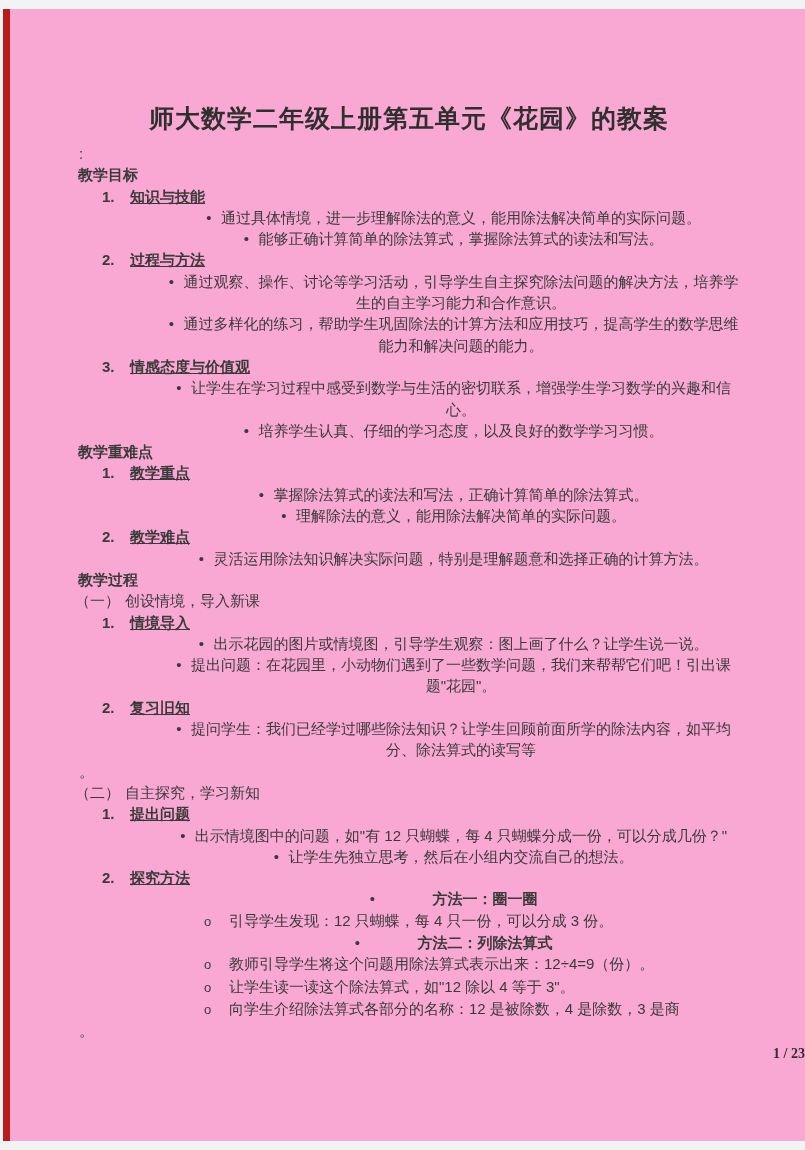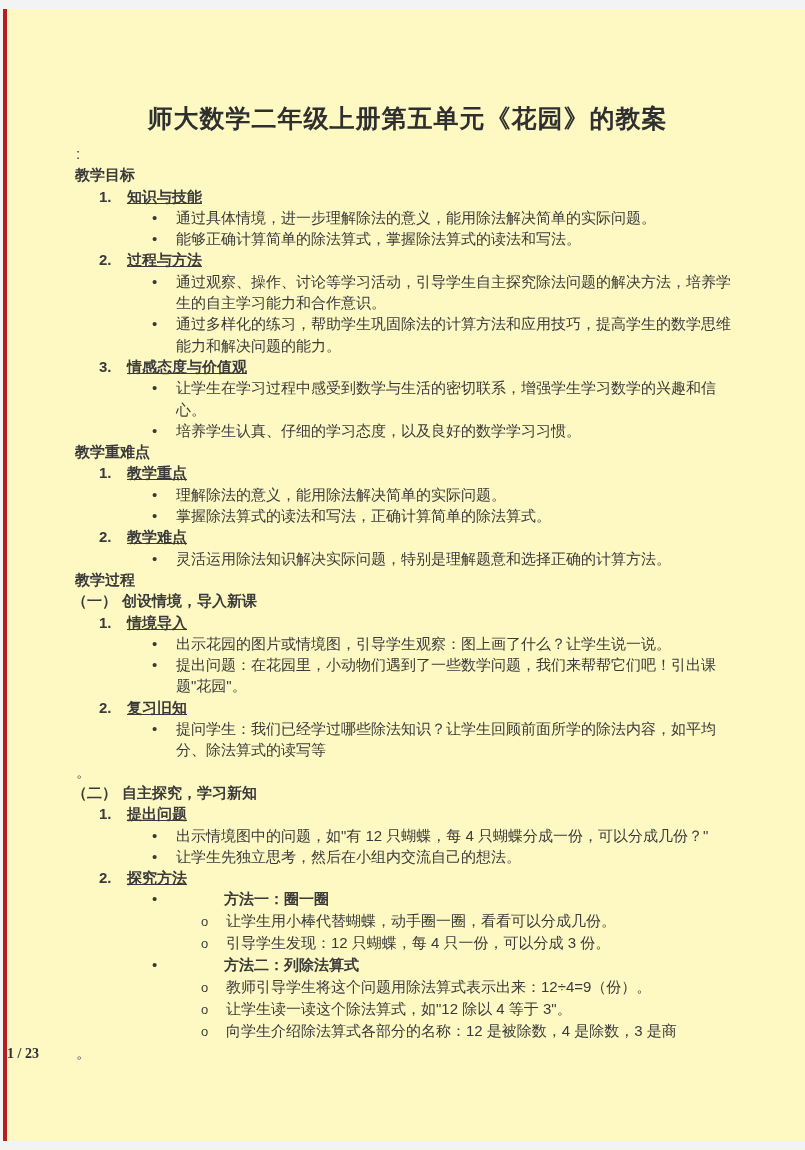--- a/index.html
+++ b/index.html
@@ -4,47 +4,47 @@
 <style>
   html,body{margin:0;padding:0;}
   body{
     width:805px;height:1150px;position:relative;overflow:hidden;
     background:#f2f3f3;
     font-family:"Liberation Sans","DejaVu Sans",sans-serif;
     -webkit-font-smoothing:antialiased;
   }
   .page{
     position:absolute;left:3px;top:9px;width:802px;height:1132px;
-    background:#fef9c3;border-left:4px solid #b91c1c;box-sizing:border-box;
+    background:#f9a8d4;border-left:7px solid #b91c1c;box-sizing:border-box;
   }
   .doc{
     position:absolute;left:0;top:0;right:0;bottom:0;
     padding:92px 62px 0 65px;box-sizing:border-box;
     color:#3a3a3a;font-size:15px;line-height:21.3px;
   }
   .title{
     font-size:25px;line-height:34px;font-weight:bold;text-align:center;
     color:#2f2f2f;margin:0 0 8px 0;letter-spacing:1px;
   }
   .line{margin:0;padding:0;}
   .plain{padding-left:4px;}
   .h0{padding-left:3px;font-weight:bold;}
-  .subh{padding-left:0;font-weight:bold;}
+  .subh{padding-left:0;font-weight:normal;}
   .subh .subnum{display:inline-block;}
   .subh .subtext{margin-left:5px;}
   .numline{padding-left:27px;text-decoration:underline;}
   .numline .num{display:inline-block;min-width:28px;font-weight:bold;}
   .numline .numtext{font-weight:bold;}
-  .bullet{padding-left:104px;text-indent:-24px;}
+  .bullet{padding-left:104px;text-indent:-24px;text-align:center;}
   .bullet .marker{display:inline-block;width:24px;text-indent:0;}
   .bullet.bold .btext{font-weight:bold;margin-left:48px;}
   .circle{padding-left:154px;text-indent:-25px;}
   .circle .marker{display:inline-block;width:25px;text-indent:0;font-size:13px;}
   .footer{
-    position:absolute;left:0;right:0;top:1037px;text-align:left;
+    position:absolute;left:0;right:0;top:1037px;text-align:right;
     font-family:"Liberation Serif","DejaVu Serif",serif;
     font-weight:bold;font-size:14px;color:#2f2f2f;
   }
 </style>
 </head>
 <body>
 
 <div class="page">
   <div class="doc">
     <h1 class="title">师大数学二年级上册第五单元《花园》的教案</h1>
@@ -55,39 +55,38 @@
         <p class="line bullet"><span class="marker">•</span><span class="btext">通过具体情境，进一步理解除法的意义，能用除法解决简单的实际问题。</span></p>
         <p class="line bullet"><span class="marker">•</span><span class="btext">能够正确计算简单的除法算式，掌握除法算式的读法和写法。</span></p>
         <p class="line numline"><span class="num">2.</span><span class="numtext">过程与方法</span></p>
         <p class="line bullet"><span class="marker">•</span><span class="btext">通过观察、操作、讨论等学习活动，引导学生自主探究除法问题的解决方法，培养学生的自主学习能力和合作意识。</span></p>
         <p class="line bullet"><span class="marker">•</span><span class="btext">通过多样化的练习，帮助学生巩固除法的计算方法和应用技巧，提高学生的数学思维能力和解决问题的能力。</span></p>
         <p class="line numline"><span class="num">3.</span><span class="numtext">情感态度与价值观</span></p>
         <p class="line bullet"><span class="marker">•</span><span class="btext">让学生在学习过程中感受到数学与生活的密切联系，增强学生学习数学的兴趣和信心。</span></p>
         <p class="line bullet"><span class="marker">•</span><span class="btext">培养学生认真、仔细的学习态度，以及良好的数学学习习惯。</span></p>
         <p class="line h0">教学重难点</p>
         <p class="line numline"><span class="num">1.</span><span class="numtext">教学重点</span></p>
+        <p class="line bullet"><span class="marker">•</span><span class="btext">掌握除法算式的读法和写法，正确计算简单的除法算式。</span></p>
         <p class="line bullet"><span class="marker">•</span><span class="btext">理解除法的意义，能用除法解决简单的实际问题。</span></p>
-        <p class="line bullet"><span class="marker">•</span><span class="btext">掌握除法算式的读法和写法，正确计算简单的除法算式。</span></p>
         <p class="line numline"><span class="num">2.</span><span class="numtext">教学难点</span></p>
         <p class="line bullet"><span class="marker">•</span><span class="btext">灵活运用除法知识解决实际问题，特别是理解题意和选择正确的计算方法。</span></p>
         <p class="line h0">教学过程</p>
         <p class="line subh"><span class="subnum">（一）</span><span class="subtext">创设情境，导入新课</span></p>
         <p class="line numline"><span class="num">1.</span><span class="numtext">情境导入</span></p>
         <p class="line bullet"><span class="marker">•</span><span class="btext">出示花园的图片或情境图，引导学生观察：图上画了什么？让学生说一说。</span></p>
         <p class="line bullet"><span class="marker">•</span><span class="btext">提出问题：在花园里，小动物们遇到了一些数学问题，我们来帮帮它们吧！引出课题"花园"。</span></p>
         <p class="line numline"><span class="num">2.</span><span class="numtext">复习旧知</span></p>
         <p class="line bullet"><span class="marker">•</span><span class="btext">提问学生：我们已经学过哪些除法知识？让学生回顾前面所学的除法内容，如平均分、除法算式的读写等</span></p>
         <p class="line plain">。</p>
         <p class="line subh"><span class="subnum">（二）</span><span class="subtext">自主探究，学习新知</span></p>
         <p class="line numline"><span class="num">1.</span><span class="numtext">提出问题</span></p>
         <p class="line bullet"><span class="marker">•</span><span class="btext">出示情境图中的问题，如"有 12 只蝴蝶，每 4 只蝴蝶分成一份，可以分成几份？"</span></p>
         <p class="line bullet"><span class="marker">•</span><span class="btext">让学生先独立思考，然后在小组内交流自己的想法。</span></p>
         <p class="line numline"><span class="num">2.</span><span class="numtext">探究方法</span></p>
         <p class="line bullet bold"><span class="marker">•</span><span class="btext">方法一：圈一圈</span></p>
-        <p class="line circle"><span class="marker">o</span><span class="btext">让学生用小棒代替蝴蝶，动手圈一圈，看看可以分成几份。</span></p>
         <p class="line circle"><span class="marker">o</span><span class="btext">引导学生发现：12 只蝴蝶，每 4 只一份，可以分成 3 份。</span></p>
         <p class="line bullet bold"><span class="marker">•</span><span class="btext">方法二：列除法算式</span></p>
         <p class="line circle"><span class="marker">o</span><span class="btext">教师引导学生将这个问题用除法算式表示出来：12÷4=9（份）。</span></p>
         <p class="line circle"><span class="marker">o</span><span class="btext">让学生读一读这个除法算式，如"12 除以 4 等于 3"。</span></p>
         <p class="line circle"><span class="marker">o</span><span class="btext">向学生介绍除法算式各部分的名称：12 是被除数，4 是除数，3 是商</span></p>
         <p class="line plain">。</p>
       </div>
   </div>
   <div class="footer">1 / 23</div>
 </div>

